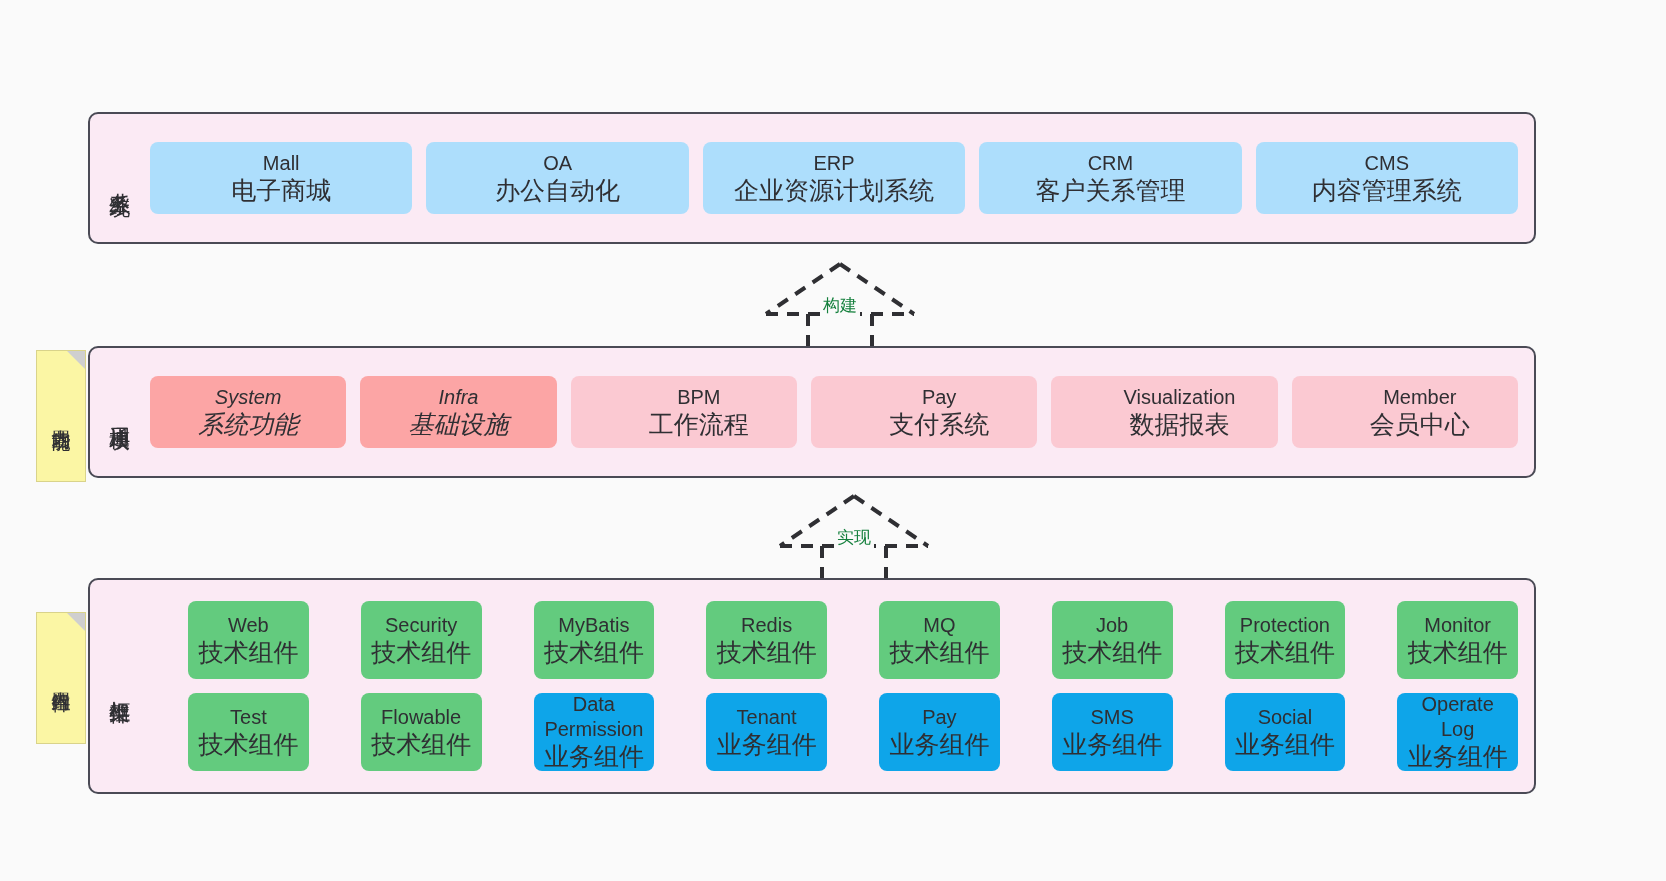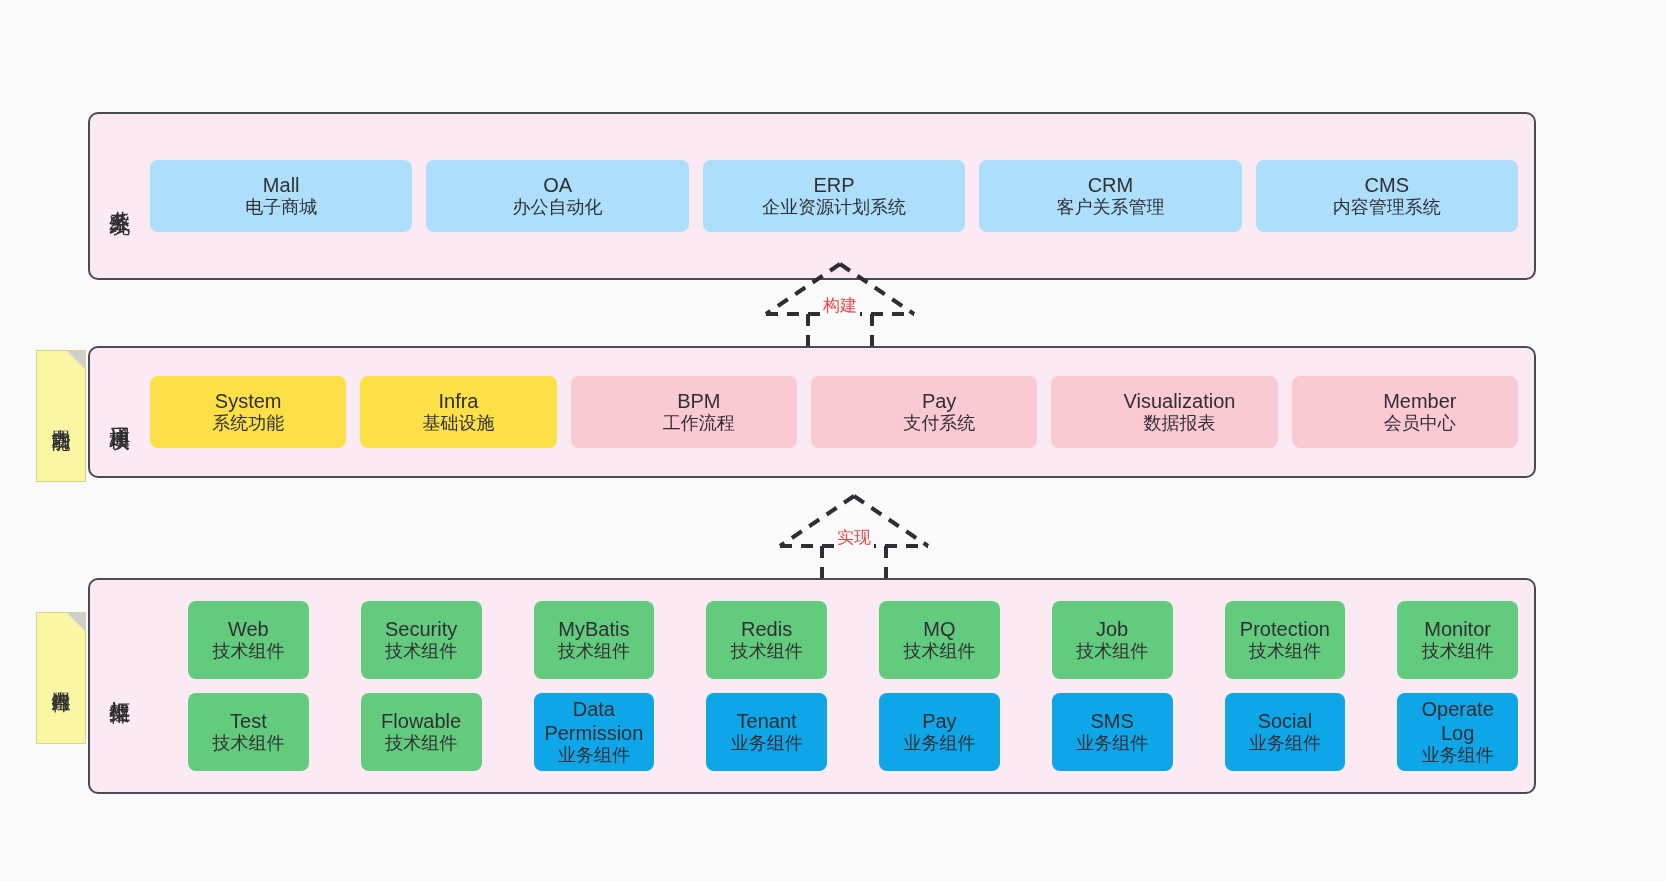--- a/index.html
+++ b/index.html
@@ -78,33 +78,33 @@
     text-align: center;
     box-sizing: border-box;
     padding: 4px 6px;
     line-height: 1.22;
   }
   .card .en {
     font-size: 20px;
     color: #2f2f33;
   }
   .card .cn {
-    font-size: 18px;
+    font-size: 25px;
     color: #2f2f33;
   }
 
   
   .c-blue       { background: #addefc; }
-  .c-red        { background: #fde047; }
+  .c-red        { background: #fca5a5; font-style: italic; }
   .c-pink       { background: #fbc9d2; padding-left: 36px; }
   .c-green      { background: #63cb7e; }
   .c-green-soft { background: #0ea5e9; }
 
   
-  #layer-business { left: 88px;  top: 112px; width: 1448px; height: 168px; }
+  #layer-business { left: 88px;  top: 112px; width: 1448px; height: 132px; }
   #layer-modules  { left: 88px;  top: 346px; width: 1448px; height: 132px; }
   #layer-framework{ left: 88px;  top: 578px; width: 1448px; height: 216px; }
 
   #layer-business .card, #layer-modules .card { height: 72px; }
   #layer-framework .card { height: 78px; margin-left: 38px; }
 
   
   .note {
     position: absolute;
     width: 50px;
@@ -141,21 +141,21 @@
   }
   .arrow svg { display: block; }
   .arrow-label {
     position: absolute;
     left: 50%;
     transform: translateX(-50%);
     top: 36px;
     background: #fafafa;
     padding: 0 3px;
     font-size: 17px;
-    color: #ef4444;
+    color: #15803d;
     white-space: nowrap;
   }
   #arrow-build     { left: 760px; top: 258px; }
   #arrow-implement { left: 774px; top: 490px; }
 </style>
 </head>
 <body>
 
 <div class="canvas">
 

